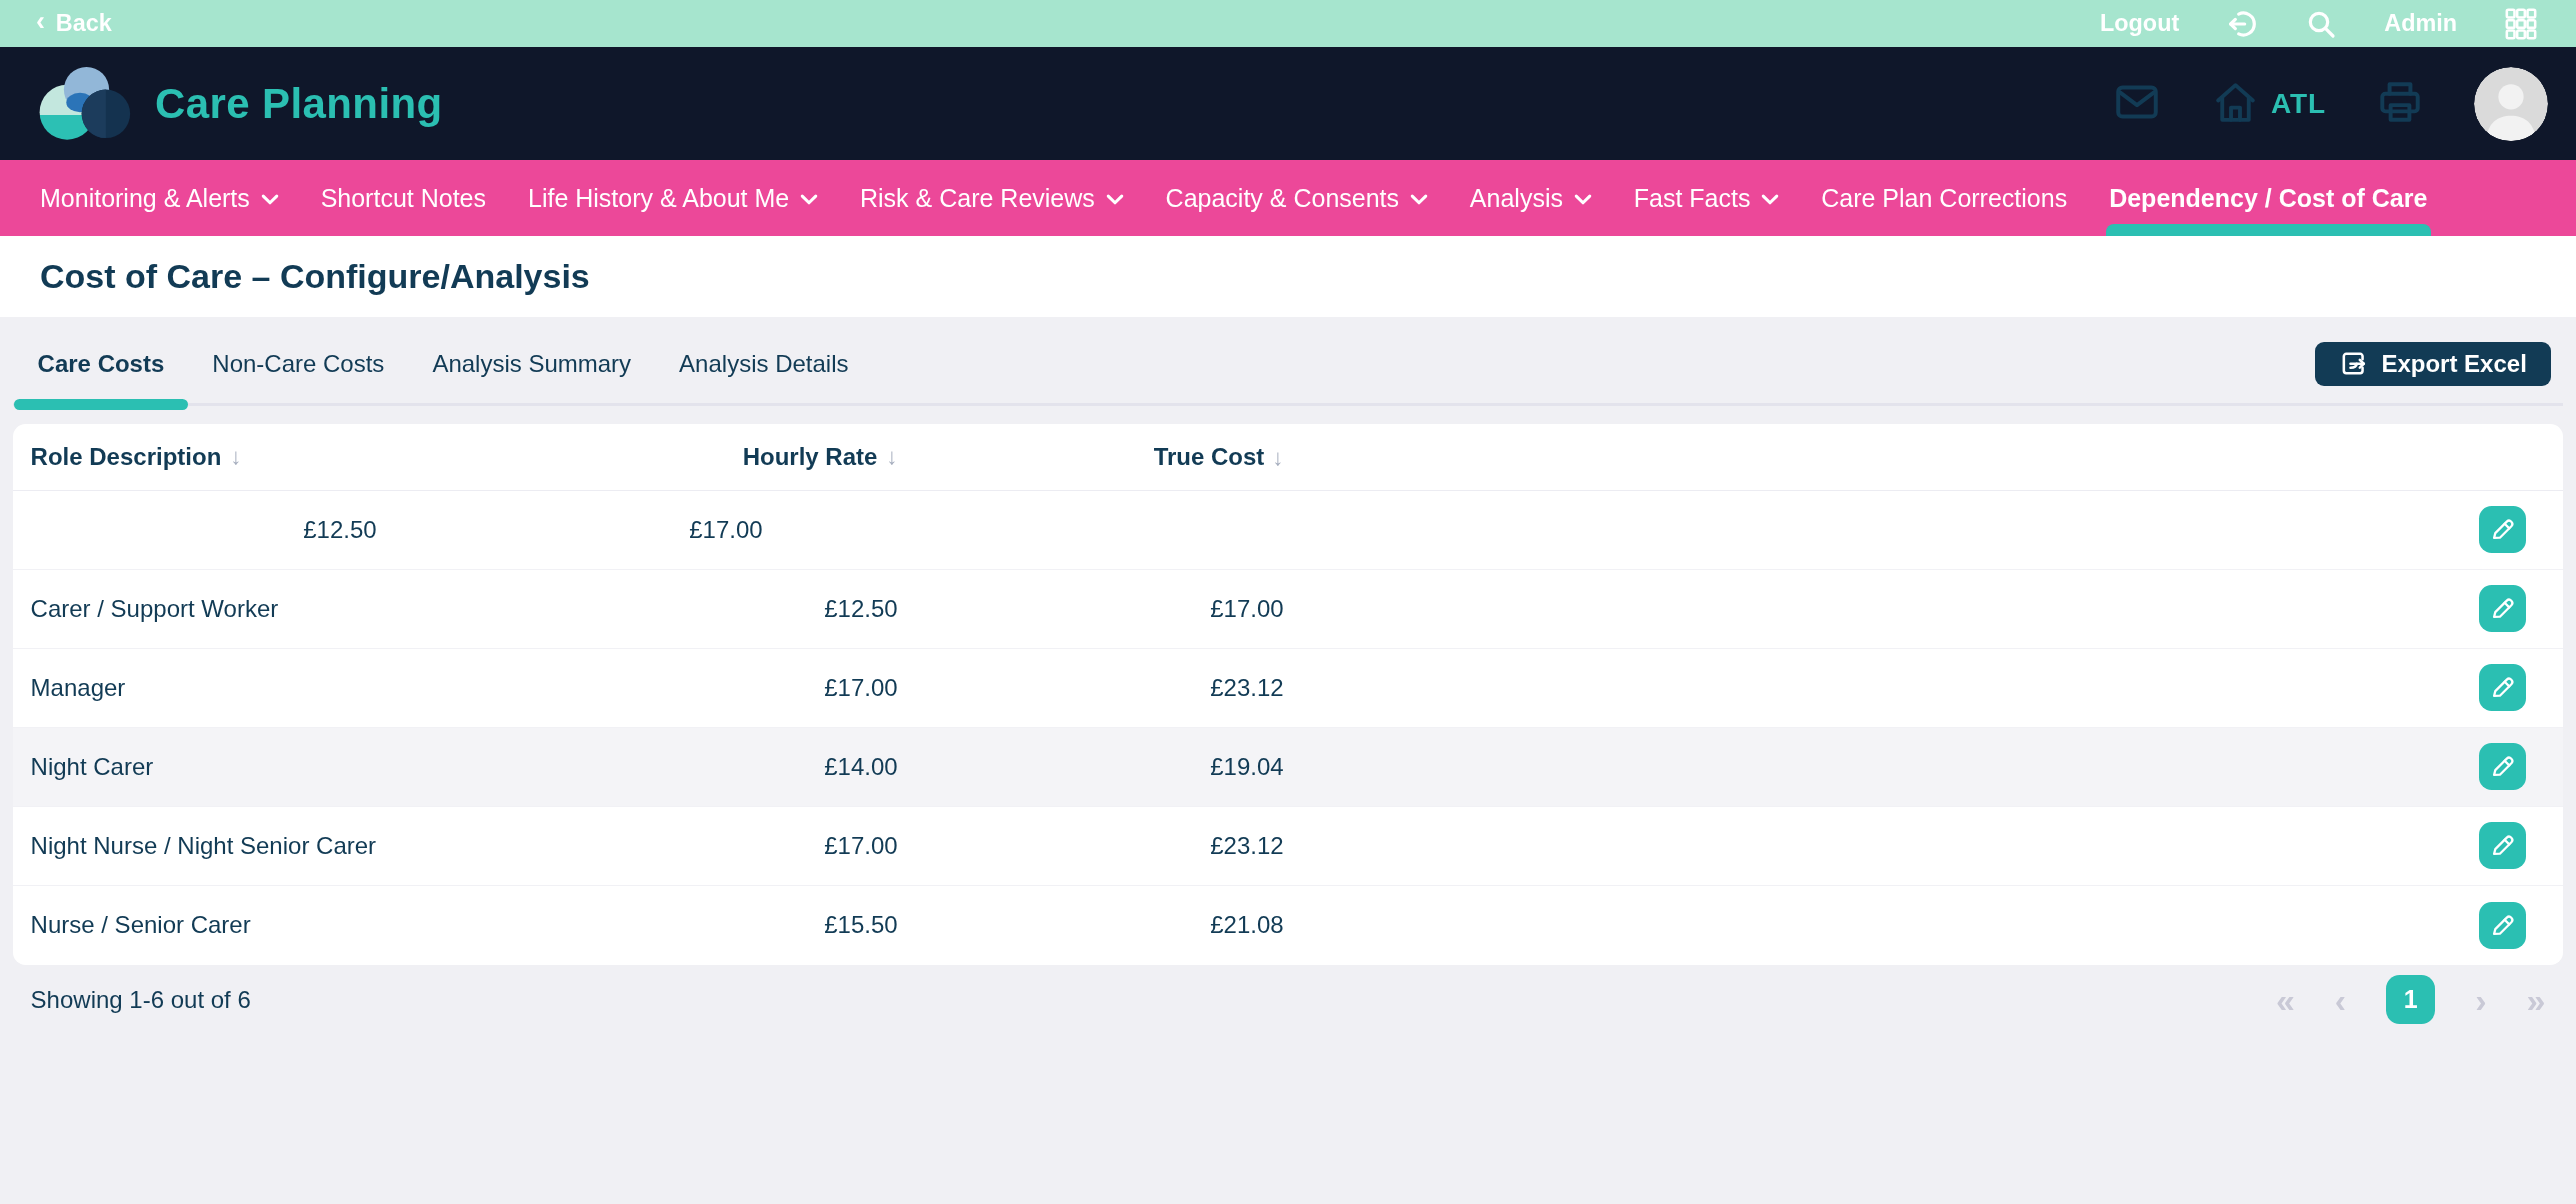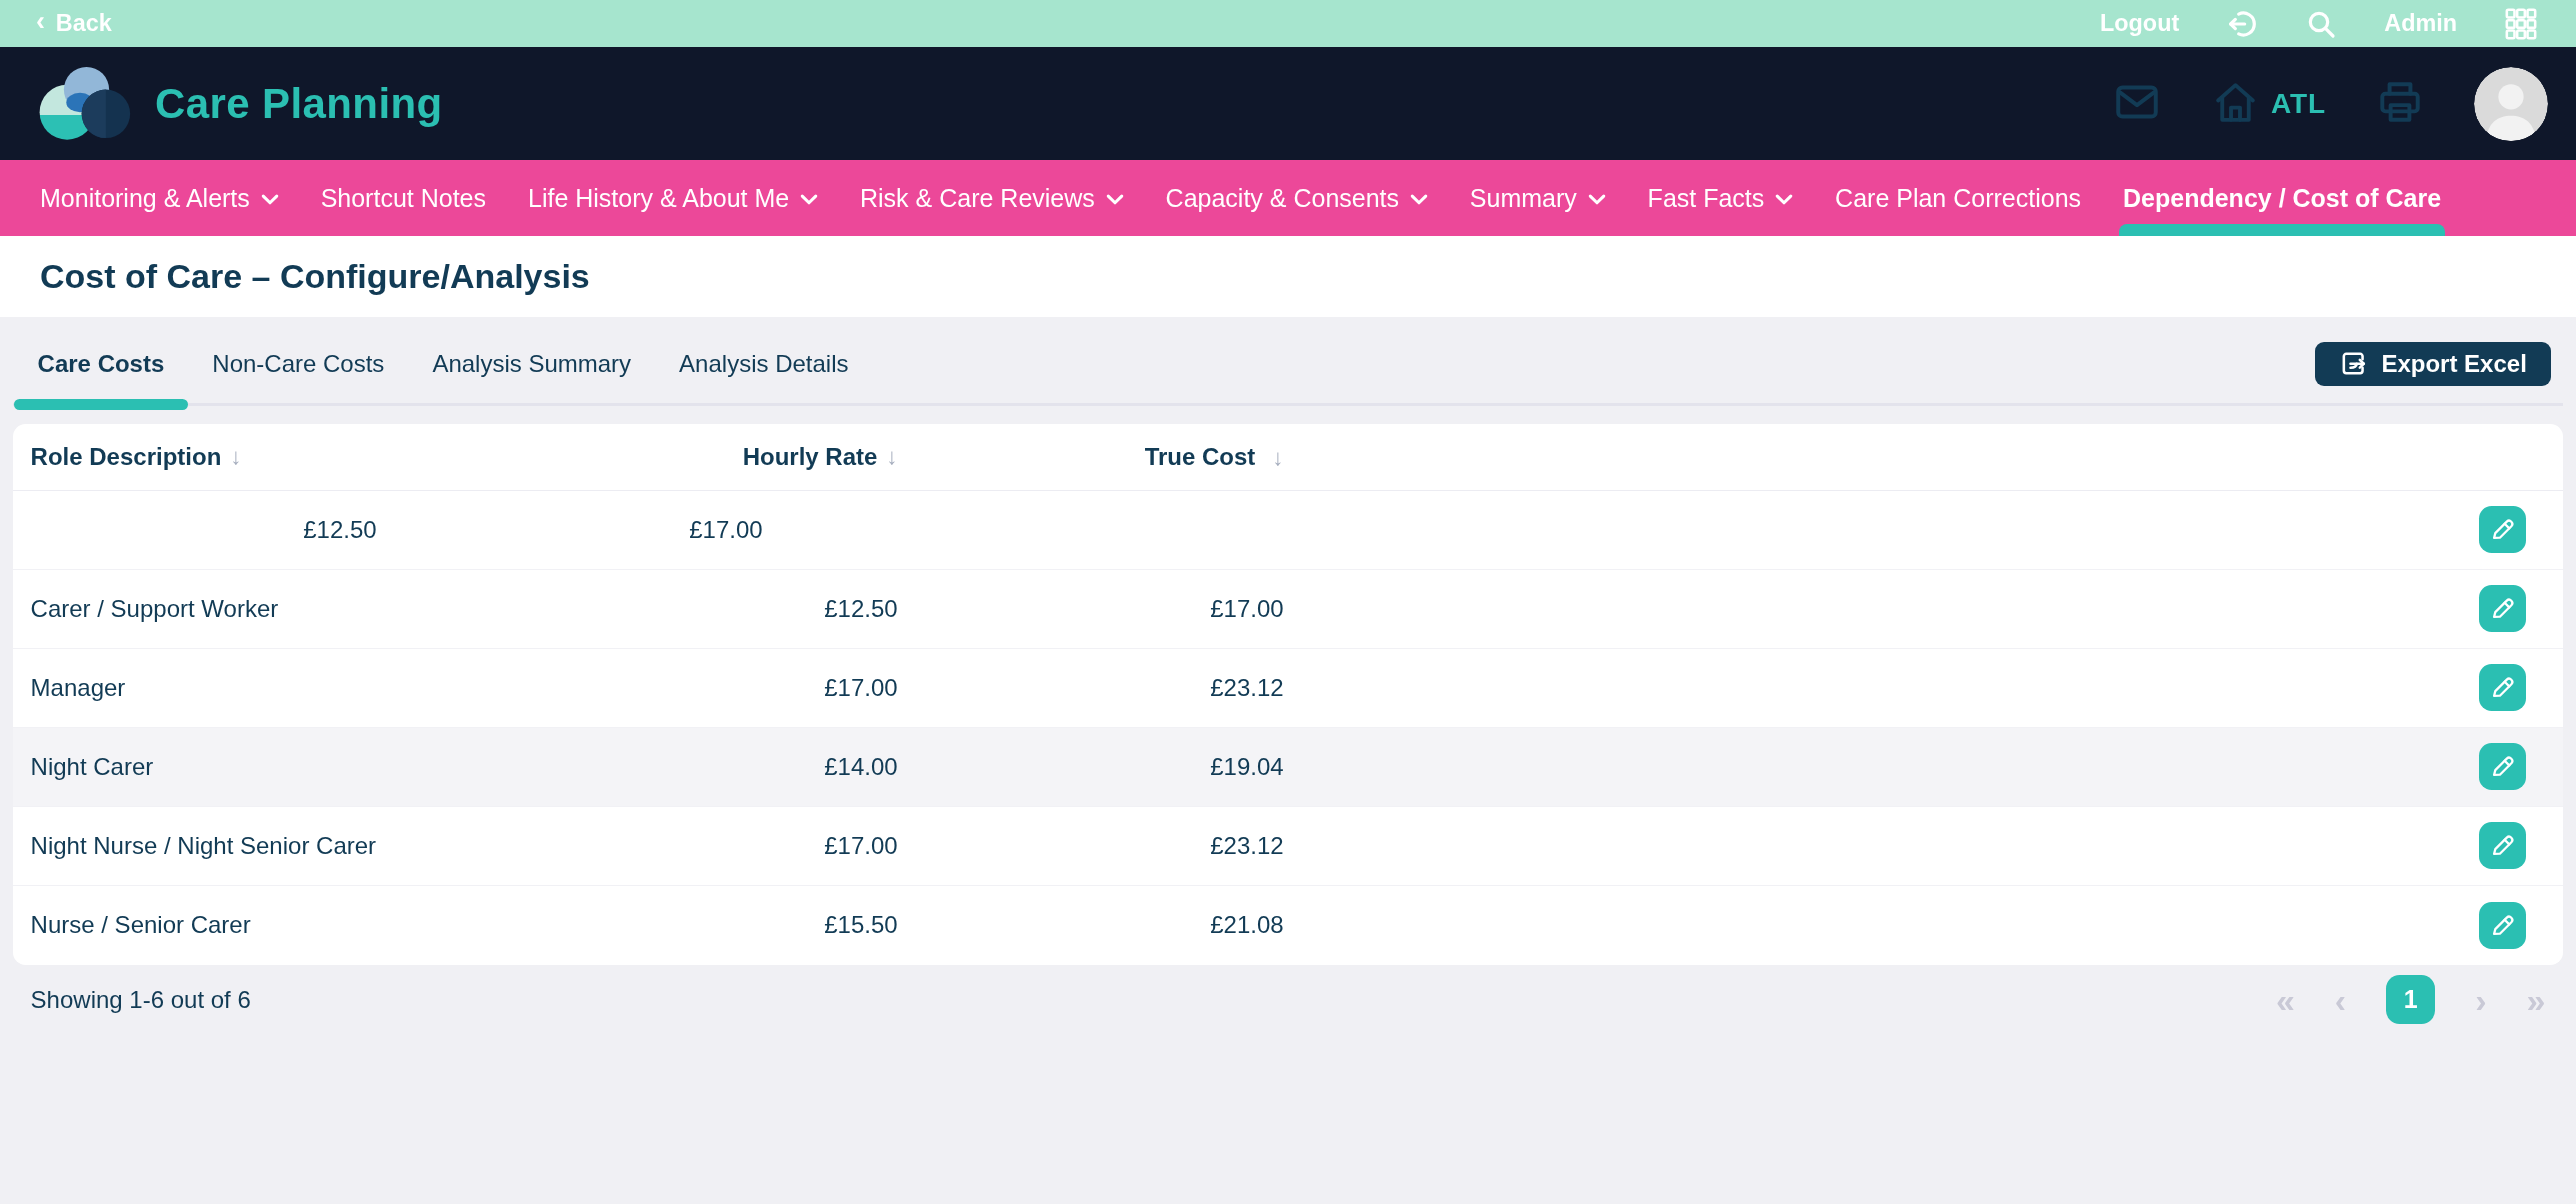--- a/index.html
+++ b/index.html
@@ -103,21 +103,21 @@
     margin-top:13.5px;
   }
   .thead {
     display:flex; align-items:center; height:67px;
     padding:0 18px;
     border-bottom:1.8px solid #ececf2;
     font-size:24px; font-weight:bold; color:#123b55;
   }
   .col-role { flex:0 0 521px; display:flex; align-items:center; gap:9px; }
   .col-rate { flex:0 0 346px; display:flex; align-items:center; justify-content:flex-end; gap:9px; text-align:right; }
-  .col-cost { flex:0 0 386px; display:flex; align-items:flex-end; justify-content:flex-end; gap:17px; text-align:right; }
+  .col-cost { flex:0 0 386px; display:flex; align-items:flex-end; justify-content:flex-end; gap:8px; text-align:right; }
   .col-spacer { flex:1; }
   .col-actions { flex:0 0 86px; display:flex; justify-content:center; }
   .sort-arrow { color:#a6aebe; font-size:22.5px; font-weight:normal; cursor:pointer; }
 
   .trow {
     display:flex; align-items:center; height:79px;
     padding:0 18px;
     border-bottom:1.8px solid #f1f1f5;
     font-size:24px; color:#123b55;
   }
@@ -287,21 +287,21 @@
       <div class="nav-item">
         <span>Capacity &amp; Consents</span>
         <span class="caret">
           <svg width="18" height="11.7" viewBox="0 0 20 13" fill="none" stroke="#ffffff" stroke-width="3.4" stroke-linecap="round" stroke-linejoin="round">
             <path d="M2.5 2.5 L10 10 L17.5 2.5"></path>
           </svg>
         </span>
       </div>
 
       <div class="nav-item">
-        <span>Summary</span>
+        <span>Analysis</span>
         <span class="caret">
           <svg width="18" height="11.7" viewBox="0 0 20 13" fill="none" stroke="#ffffff" stroke-width="3.4" stroke-linecap="round" stroke-linejoin="round">
             <path d="M2.5 2.5 L10 10 L17.5 2.5"></path>
           </svg>
         </span>
       </div>
 
       <div class="nav-item">
         <span>Fast Facts</span>
         <span class="caret">

